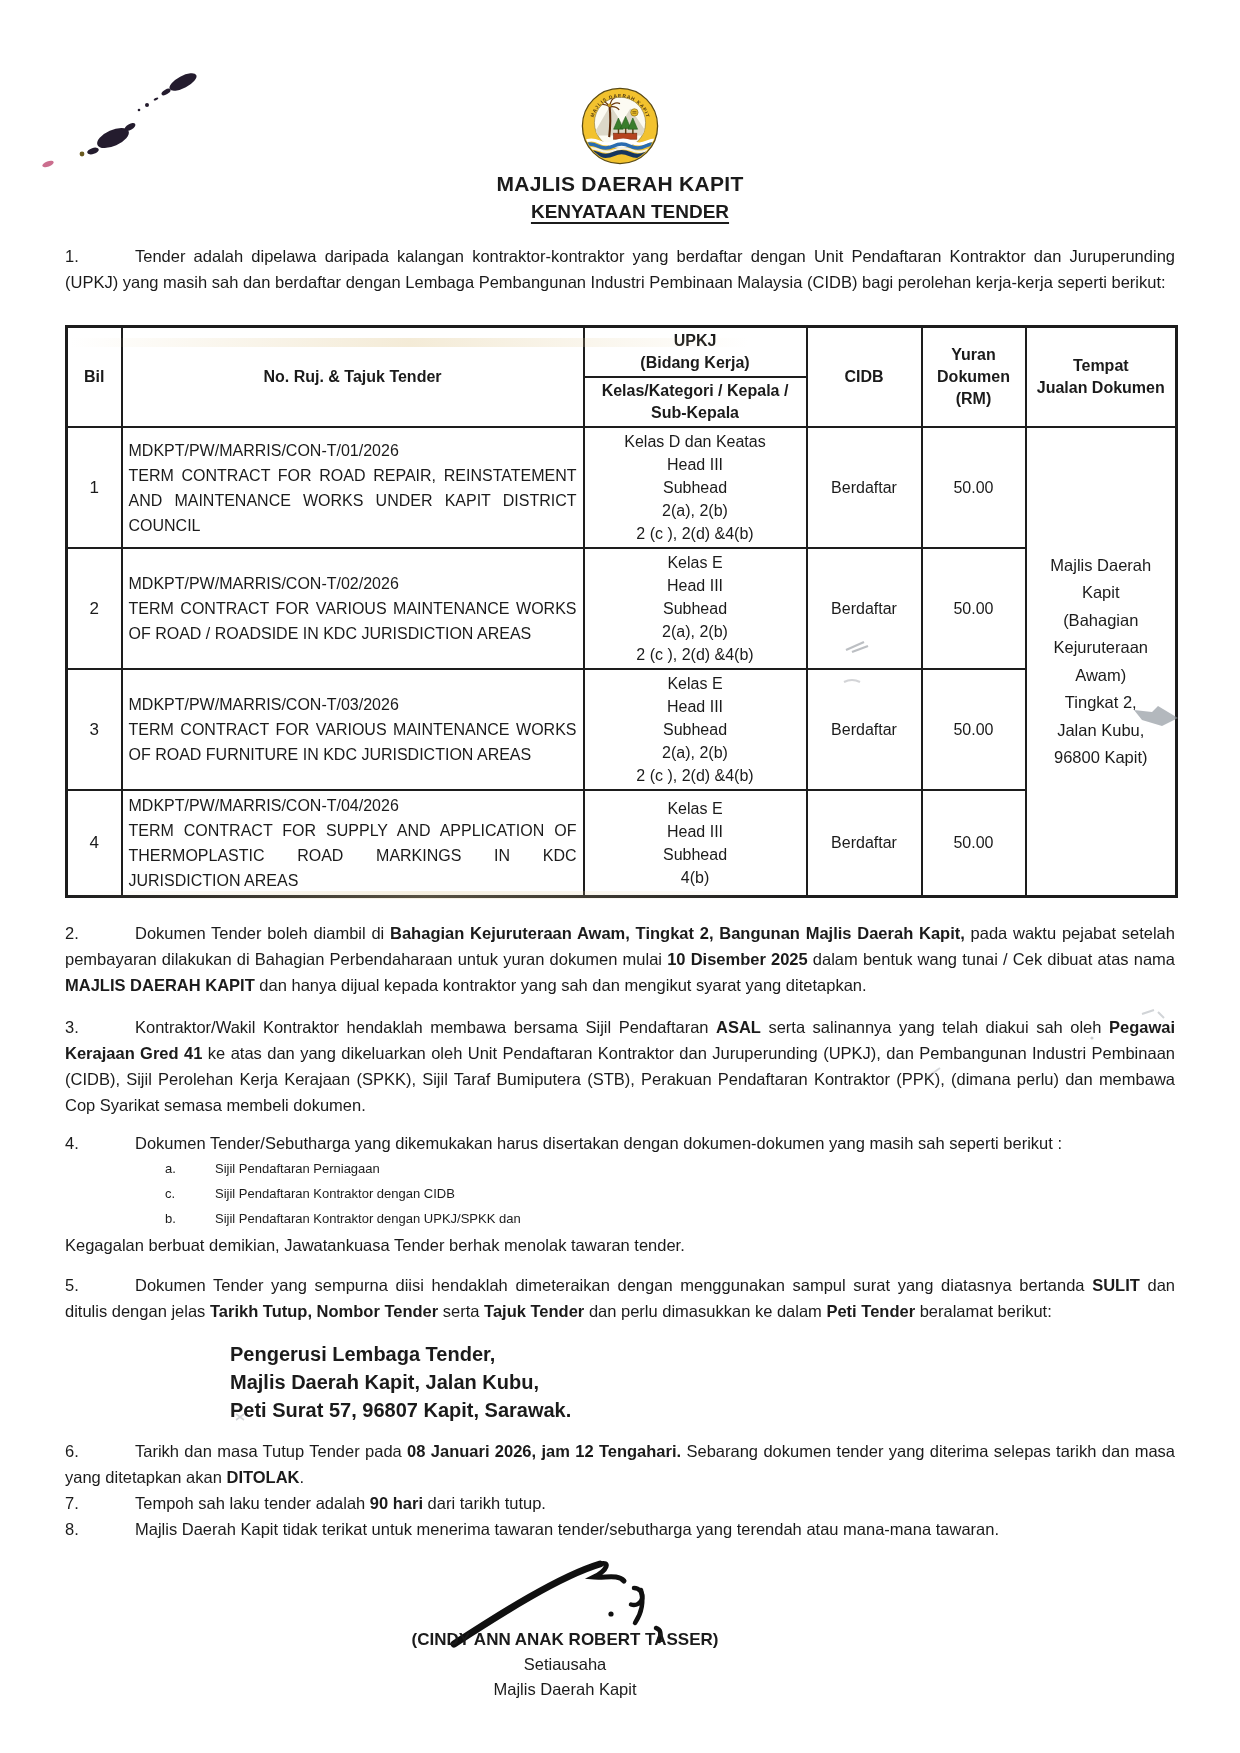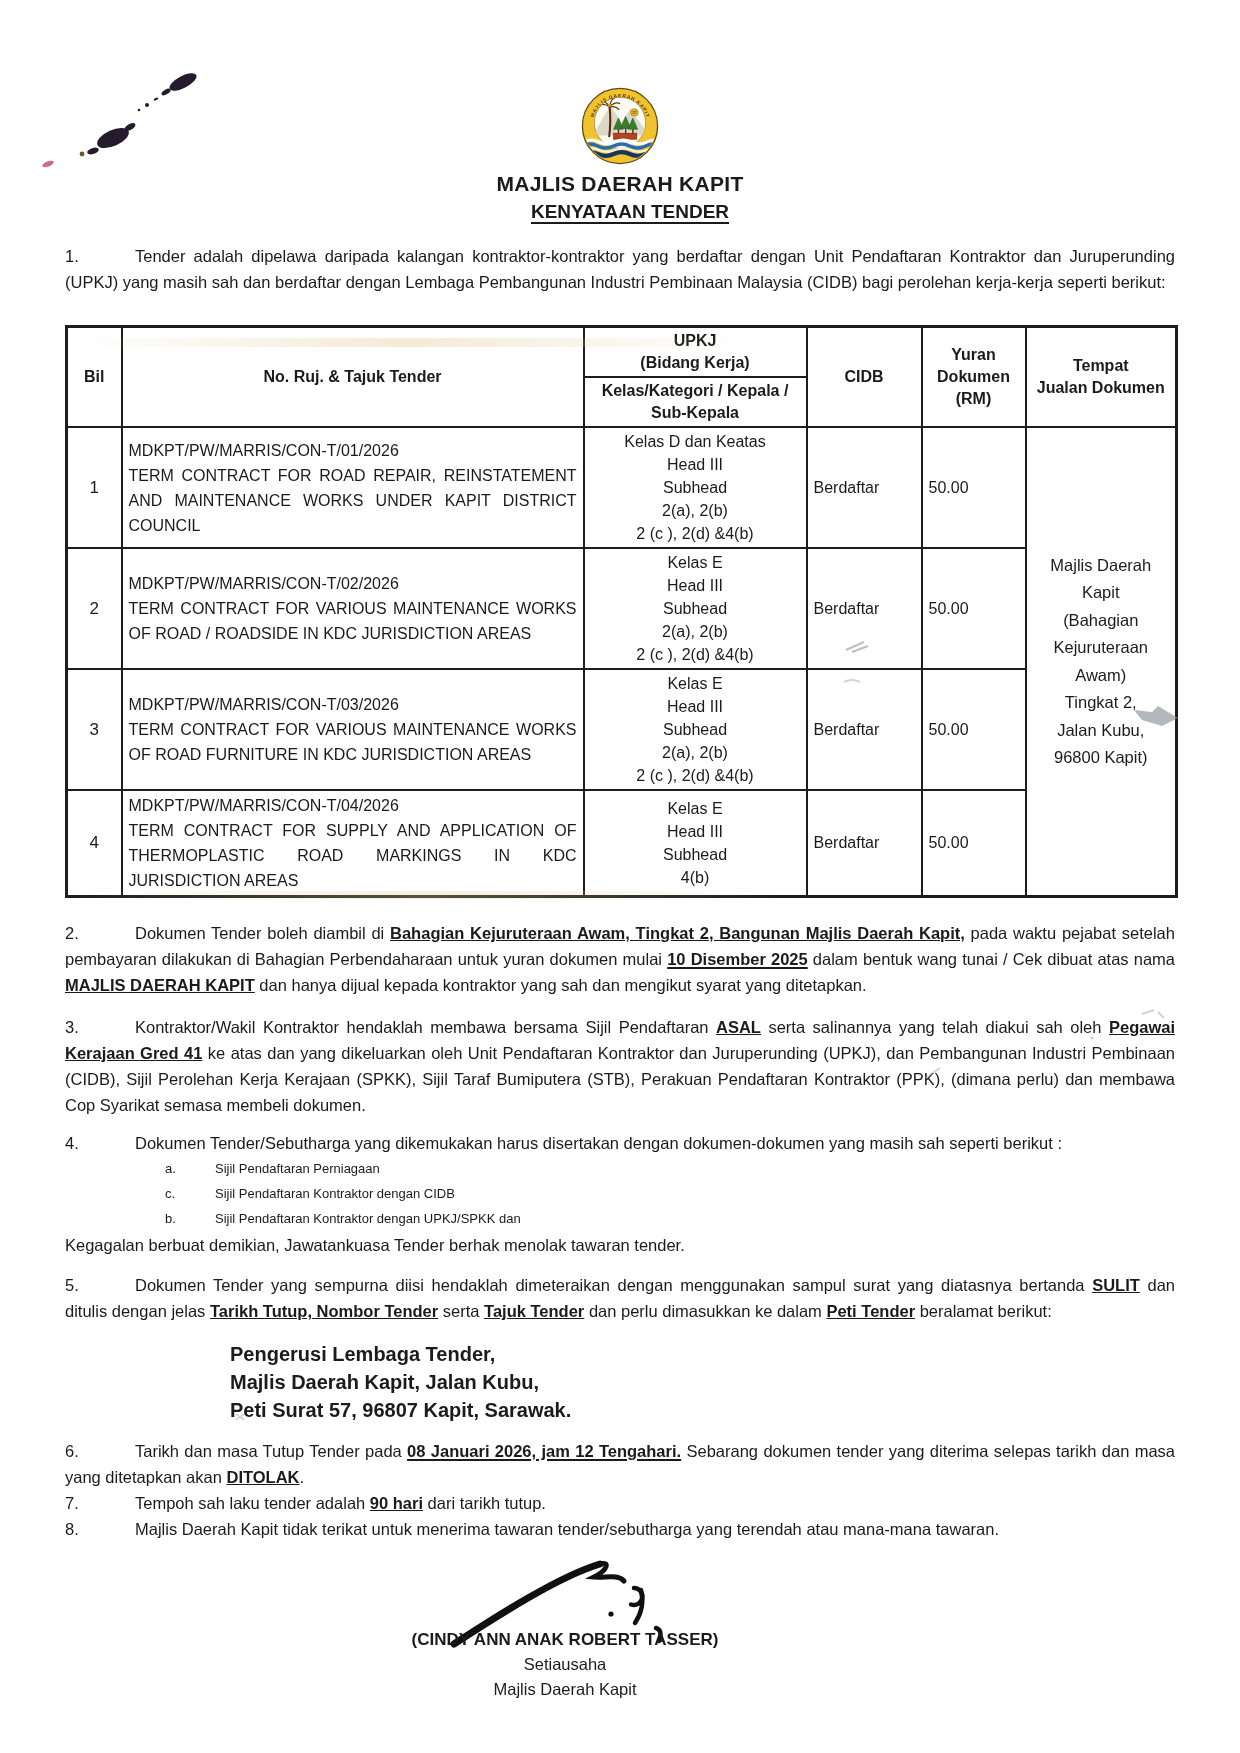--- a/index.html
+++ b/index.html
@@ -12,21 +12,21 @@
 
   
   .logo-wrap { display:flex; justify-content:center; padding-top:86px; }
   .org-name { text-align:center; font-weight:bold; font-size:21px; margin-top:6px; letter-spacing:.3px; }
   .doc-title { text-align:center; font-weight:bold; font-size:19px; margin-top:5px;margin-left:20px; }
   .doc-title span { text-decoration:underline; text-decoration-thickness:2px; text-underline-offset:4px; }
 
   
   .para { text-align:justify; font-size:16.5px; line-height:26px; margin:0; }
   .pnum { display:inline-block; width:70px; }
-  .b { font-weight:bold;text-decoration:underline; }
+  .b { font-weight:bold; }
   .u { text-decoration-thickness:2px; text-underline-offset:2px; }
   #para-1 { margin-top:20px; }
   #para-2 { margin-top:22px; }
   #para-3 { margin-top:16px; }
   #para-4 { margin-top:12px; }
   #para-5 { margin-top:14px; }
   #para-6 { margin-top:14px; }
 
   
   table.tender {
@@ -35,21 +35,21 @@
   }
   table.tender th, table.tender td { border:2px solid #1d1d1d; padding:2px 6px; overflow:hidden; }
   table.tender th { font-weight:bold; text-align:center; vertical-align:middle; line-height:22px; }
   tr.hdr1 { height:48px; } tr.hdr2 { height:49px; }
   tr.r1 { height:117px; } tr.r2 { height:118px; } tr.r3 { height:117px; } tr.r4 { height:93px; }
   td.bil { text-align:center; vertical-align:middle; font-size:17px; }
   td.ref { vertical-align:middle; padding:4px 8px; }
   .ref-num { font-size:16px; line-height:25px; }
   .ref-title { text-align:justify; font-size:16px; line-height:25px; }
   td.upkj { text-align:center; vertical-align:middle; line-height:23px; }
-  td.cidb, td.fee { vertical-align:middle; }
+  td.cidb, td.fee { text-align:center; vertical-align:middle; }
   td.tempat { text-align:center; vertical-align:middle; line-height:27.5px; font-size:16.5px; }
 
   
   .list-item { margin-left:100px; font-size:13px; line-height:25px; }
   .list-label { display:inline-block; width:50px; }
   .list-footer { font-size:16.5px; line-height:26px; margin-top:1px; }
 
   
   .address { margin-left:165px; margin-top:16px; font-weight:bold; font-size:20px; line-height:28px; }
 

